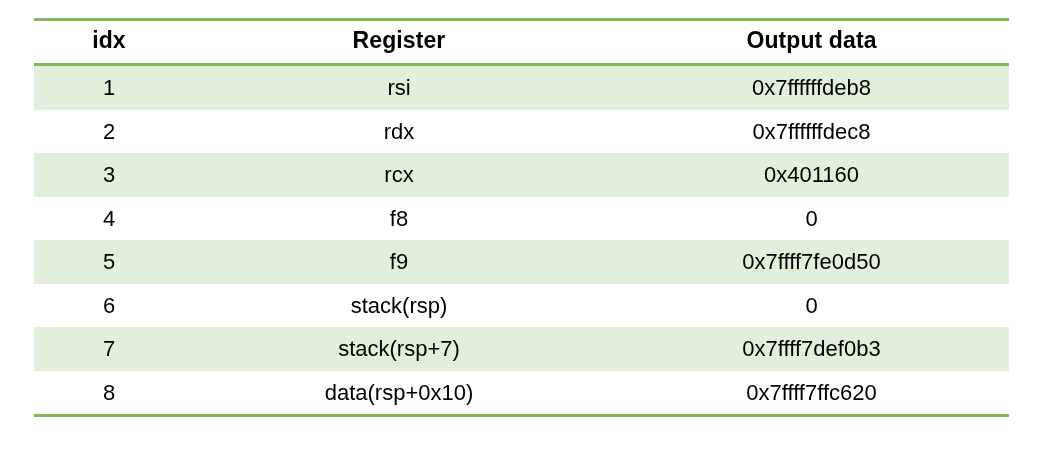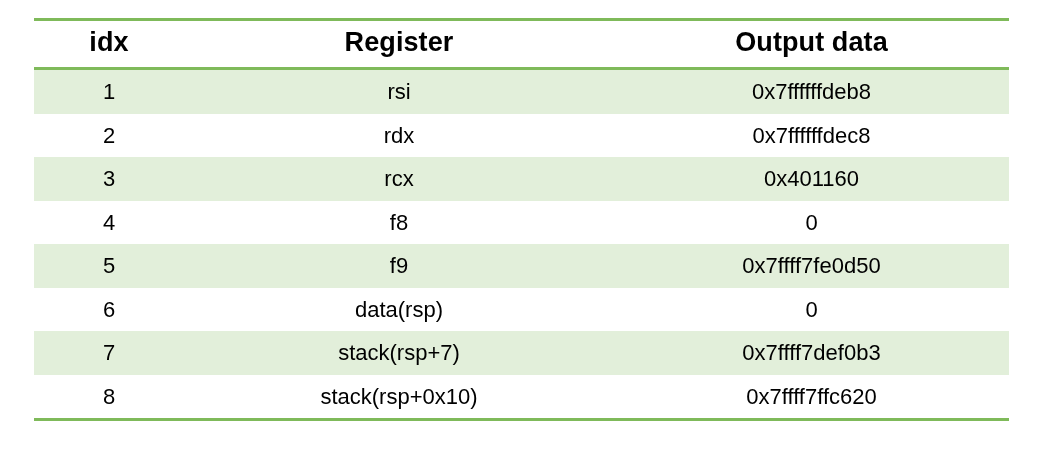--- a/index.html
+++ b/index.html
@@ -22,21 +22,21 @@
   }
   .reg-table {
     position: absolute;
     left: 34px;
     top: 18px;
     width: 975px;
     border-collapse: collapse;
     table-layout: fixed;
   }
   .reg-table thead th {
-    font-size: 27px;
+    font-size: 23px;
     font-weight: bold;
     padding: 6px 0 9px 0;
     border-top: 3px solid #7fba5a;
     border-bottom: 3px solid #7fba5a;
     background: #ffffff;
     color: #000000;
     letter-spacing: 0.1px;
   }
   .reg-table tbody td {
     font-size: 22px;
@@ -99,28 +99,28 @@
         <td>f8</td>
         <td>0</td>
       </tr>
       <tr class="shaded">
         <td>5</td>
         <td>f9</td>
         <td>0x7ffff7fe0d50</td>
       </tr>
       <tr class="plain">
         <td>6</td>
-        <td>data(rsp)</td>
+        <td>stack(rsp)</td>
         <td>0</td>
       </tr>
       <tr class="shaded">
         <td>7</td>
         <td>stack(rsp+7)</td>
         <td>0x7ffff7def0b3</td>
       </tr>
       <tr class="plain last-row">
         <td>8</td>
-        <td>stack(rsp+0x10)</td>
+        <td>data(rsp+0x10)</td>
         <td>0x7ffff7ffc620</td>
       </tr>
     </tbody>
   </table>
 </div>
 
 </body></html>

